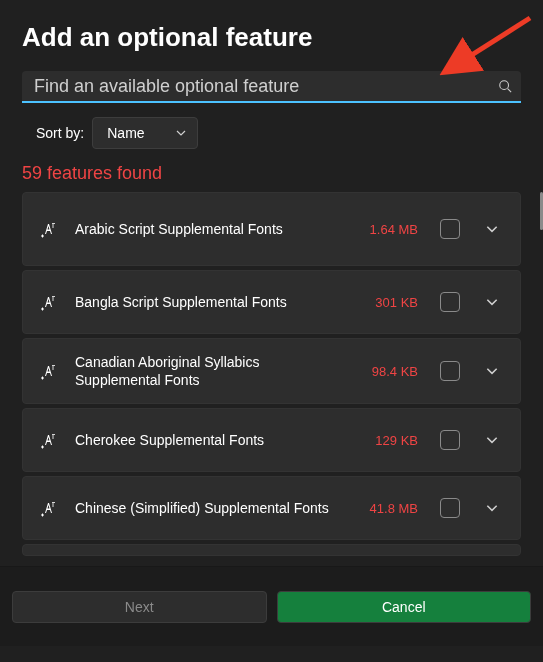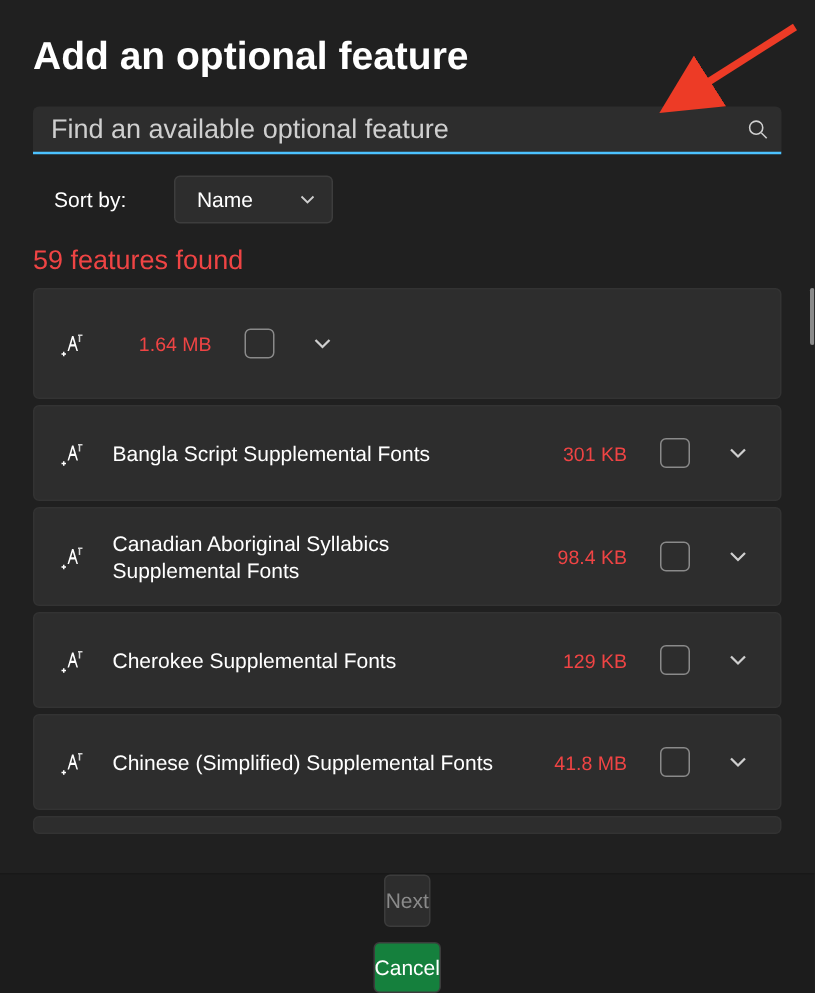--- a/index.html
+++ b/index.html
@@ -60,21 +60,20 @@
       background: #2d2d2d;
       border: 1px solid #3d3d3d;
       border-radius: 4px;
       height: 32px;
       display: flex;
       align-items: center;
       padding: 0 10px 0 14px;
       gap: 30px;
       font-size: 14px;
       cursor: pointer;
-      margin-left: 24px;
     }
     .count-label {
       font-size: 18px;
       padding: 10px 22px 8px 22px;
       color: #ef4444;
     }
     .list-area {
       padding: 0 22px;
       height: 386px;
       overflow: hidden;
@@ -132,30 +131,29 @@
     }
     .peek {
       background: #2d2d2d;
       border-radius: 4px;
       border: 1px solid #333333;
       height: 12px;
     }
     .button-bar {
       position: absolute;
       left: 0;
-      bottom: 0;
+      bottom: 16px;
       width: 100%;
       height: 80px;
       background: #1c1c1c;
       border-top: 1px solid #181818;
       display: flex;
       align-items: center;
       padding: 0 12px;
       gap: 10px;
-      flex-direction: column;
     }
     .btn {
       flex: 1;
       height: 32px;
       border-radius: 4px;
       font-size: 14px;
       display: flex;
       align-items: center;
       justify-content: center;
       border: 1px solid #3c3c3c;
@@ -215,20 +213,21 @@
 <div class="list-area">
 
   <div class="feature-item tall">
     <div class="icon-slot">
       <svg width="20" height="20" viewBox="0 0 20 20" fill="currentColor">
         <path d="M6 15 L9 5 L10 5 L13 15 L12 15 L11 12 L8 12 L7 15 Z M8.5 10.5 L10.5 10.5 L9.5 7 Z"></path>
         <path d="M13 4 L16 4 L16 5 L14.5 5 L14.5 9 L13.5 9 L13.5 5 L13 5 Z" opacity="0.8"></path>
         <path d="M2 17 L5 17 M3.5 15.5 L3.5 18.5" stroke="currentColor" stroke-width="1" fill="none"></path>
       </svg>
     </div>
+    <div class="feature-name">Arabic Script Supplemental Fonts</div>
     <div class="size-text">1.64 MB</div>
     <div class="checkbox"></div>
     <div class="expand-btn">
       <svg width="14" height="14" viewBox="0 0 12 12" fill="none" stroke="currentColor" stroke-width="1.3">
           <polyline points="2,4 6,8 10,4"></polyline>
         </svg>
     </div>
   </div>
 
   <div class="feature-item">

